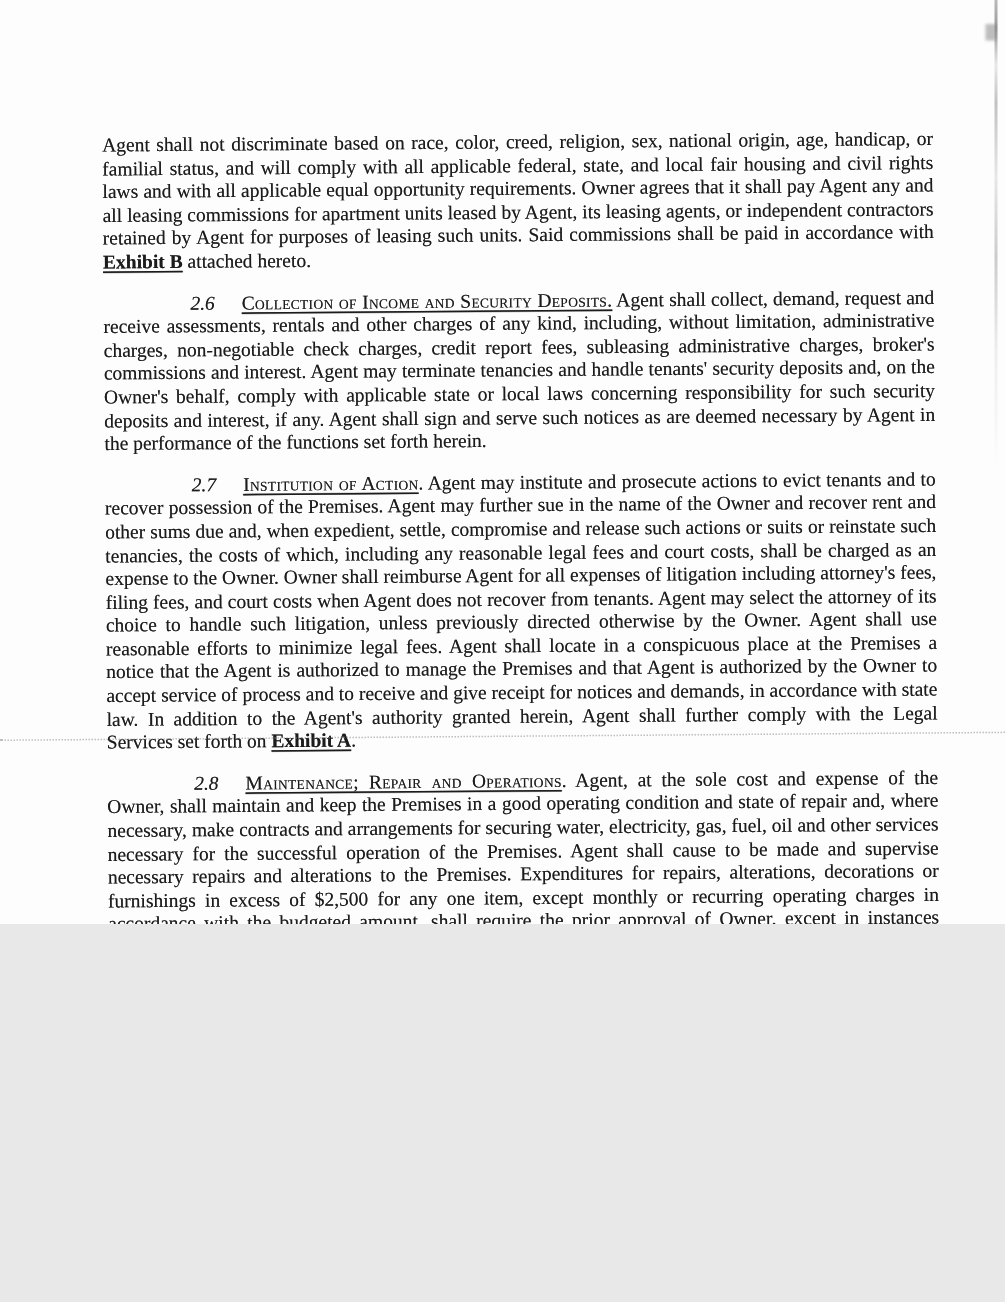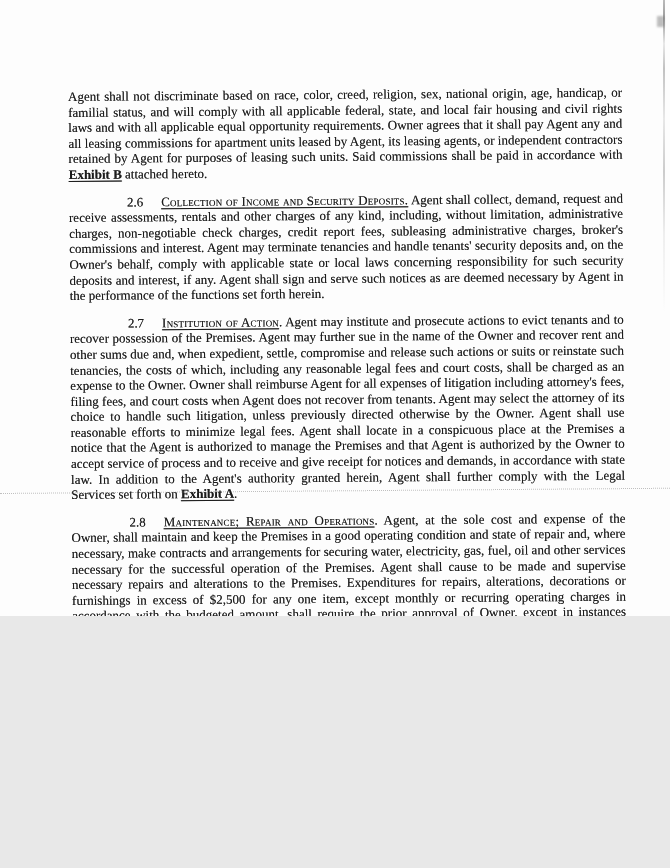--- a/index.html
+++ b/index.html
@@ -23,21 +23,21 @@
   }
   .content p {
     margin: 0 0 12px 0;
     font-size: 13px;
     line-height: 15.6px;
     text-align: justify;
     color: var(--ink, #1c1c1c);
     text-shadow: 0 0 0.4px rgba(25,25,25,0.65);
   }
   .content p.indent { text-indent: 58px; }
-  .seg-number { margin-right: 18px; }
+  .seg-number { margin-right: 18px; font-style: italic; }
   .seg-heading {
     font-variant: small-caps;
     text-decoration: underline;
     text-underline-offset: 2px;
     letter-spacing: 0.2px;
   }
   .seg-exhibit { font-weight: 700; text-decoration: underline; text-underline-offset: 2px; }
   .page-number {
     position: absolute;
     top: 704px;

